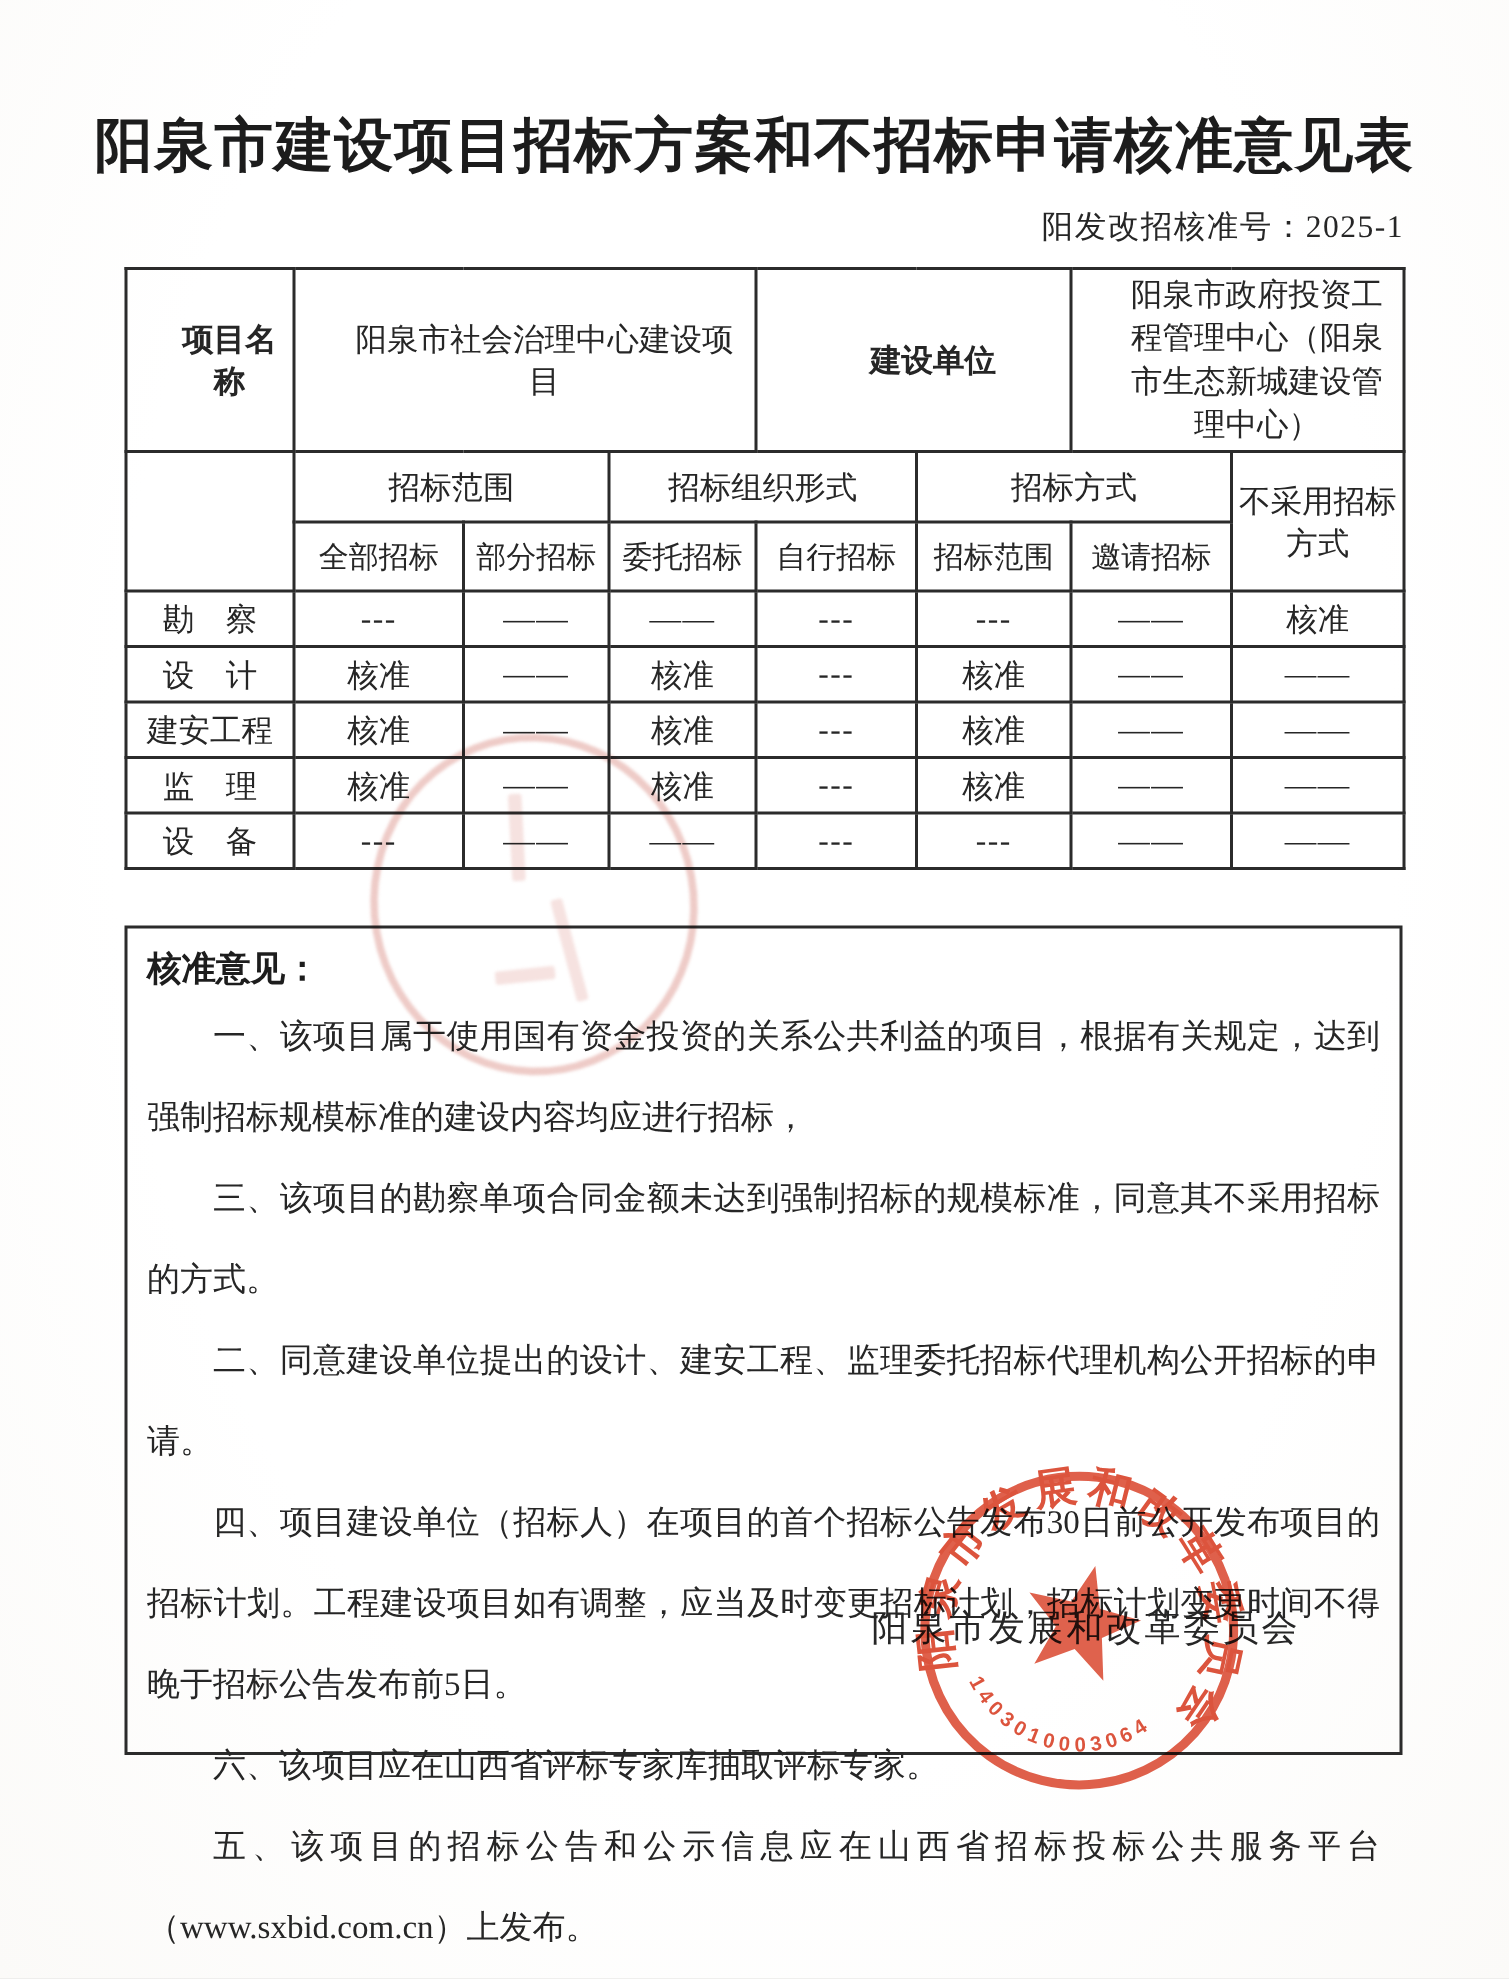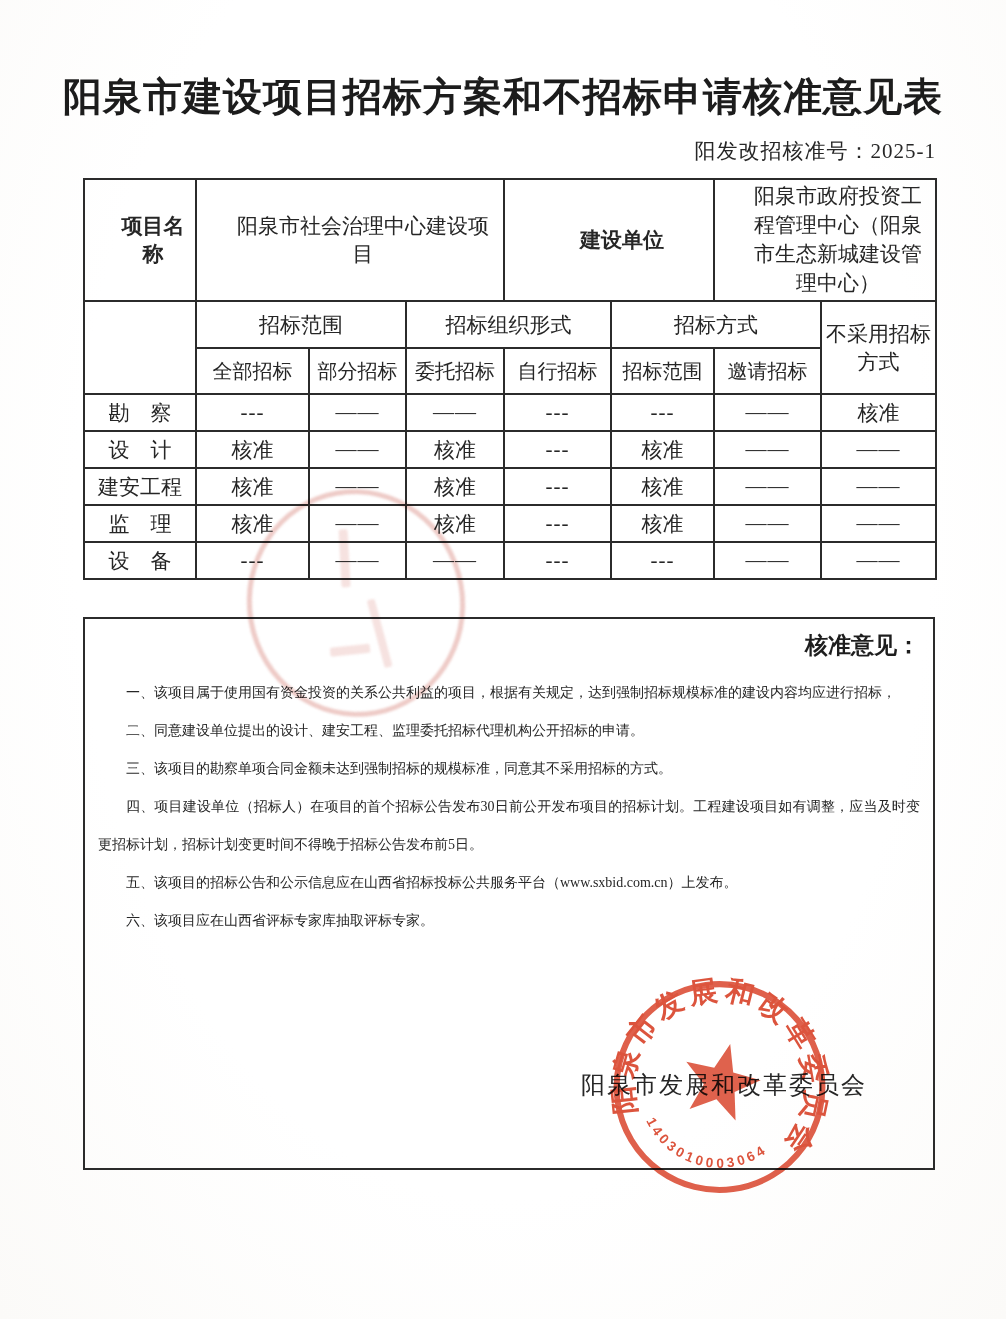--- a/index.html
+++ b/index.html
@@ -47,25 +47,24 @@
   
   .opinion-box {
     position:absolute; top:617px; left:83px;
     width:852px; height:553px;
     border:2px solid #2b2b2b;
     padding:11px 13px 0 13px;
   }
   .opinion-heading {
     font-family:Liberation Sans, sans-serif;
     font-weight:700; font-size:23px; color:#1d1d1d;
-    margin-bottom:13px;
-    text-align:right;
+    margin-bottom:3px;
   }
   .opinion-para {
-    font-size:14px; line-height:38px;
+    font-size:22px; line-height:54px;
     text-align:justify; text-indent:2em; color:#262626;
   }
   .signature {
     position:absolute; top:450px; right:66px;
     font-size:24px; letter-spacing:2px; color:#262626;
   }
   
   .seal {
     position:absolute; left:606px; top:976px;
     width:226px; height:226px;
@@ -180,25 +179,25 @@
       <td class="dash">---</td>
       <td class="dash">——</td>
       <td class="dash">——</td>
     </tr>
   </tbody>
     </table>
 
   <div class="opinion-box">
     <div class="opinion-heading">核准意见：</div>
     <div class="opinion-para">一、该项目属于使用国有资金投资的关系公共利益的项目，根据有关规定，达到强制招标规模标准的建设内容均应进行招标，</div>
+    <div class="opinion-para">三、该项目的勘察单项合同金额未达到强制招标的规模标准，同意其不采用招标的方式。</div>
     <div class="opinion-para">二、同意建设单位提出的设计、建安工程、监理委托招标代理机构公开招标的申请。</div>
-    <div class="opinion-para">三、该项目的勘察单项合同金额未达到强制招标的规模标准，同意其不采用招标的方式。</div>
     <div class="opinion-para">四、项目建设单位（招标人）在项目的首个招标公告发布30日前公开发布项目的招标计划。工程建设项目如有调整，应当及时变更招标计划，招标计划变更时间不得晚于招标公告发布前5日。</div>
+    <div class="opinion-para">六、该项目应在山西省评标专家库抽取评标专家。</div>
     <div class="opinion-para">五、该项目的招标公告和公示信息应在山西省招标投标公共服务平台（www.sxbid.com.cn）上发布。</div>
-    <div class="opinion-para">六、该项目应在山西省评标专家库抽取评标专家。</div>
     <div class="signature">阳泉市发展和改革委员会</div>
   </div>
 
   <div class="faint-stamp">
     <span class="mark m1"></span>
     <span class="mark m2"></span>
     <span class="mark m3"></span>
   </div>
 
   <svg class="seal" viewBox="0 0 224 224">

